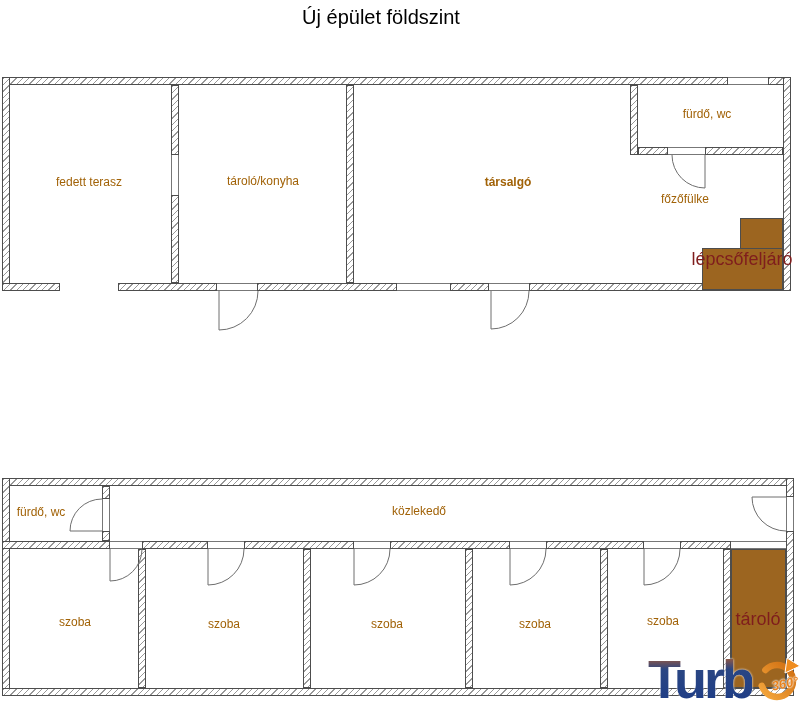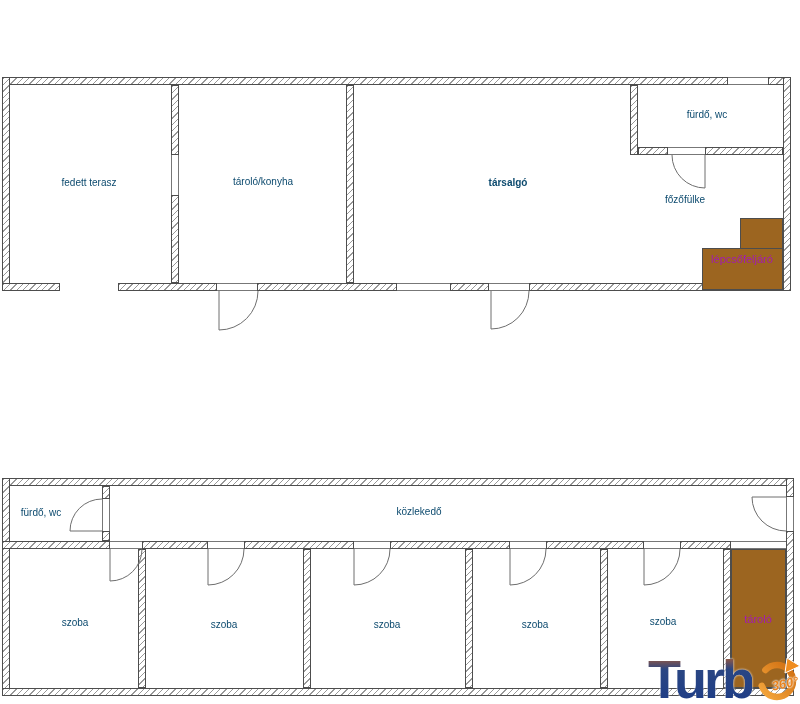--- a/index.html
+++ b/index.html
@@ -18,23 +18,23 @@
     border:1px solid #4d4d4d;
   }
   .open-h { position:absolute; box-sizing:border-box; background:#fff;
             border-top:1px solid #777; border-bottom:1px solid #777; }
   .open-v { position:absolute; box-sizing:border-box; background:#fff;
             border-left:1px solid #777; border-right:1px solid #777; }
   .stairs { position:absolute; box-sizing:border-box;
             background:var(--stairs-fill,#9c6520); border:1px solid #4d4d4d; }
   .room-label {
     position:absolute; transform:translate(-50%,-50%);
-    font-size:10px; color:#0c4a6e; white-space:nowrap;
+    font-size:12px; color:#a16207; white-space:nowrap;
   }
-  .stairs-label { font-size:11px; color:#a21caf; }
+  .stairs-label { font-size:18px; color:#7f1d1d; }
   #doors { position:absolute; left:0; top:0; pointer-events:none; }
   #doors path { stroke:#6e6e6e; stroke-width:1; fill:none; }
   
   .logo { position:absolute; left:646px; top:650px; width:154px; height:54px; overflow:hidden; }
   .logo-word {
     position:absolute; left:2px; top:2px;
     font-size:54px; line-height:1; font-weight:700; letter-spacing:-3px;
     background:linear-gradient(180deg,#cf7a20 0%,#7c5450 16%,#2a4683 32%,var(--logo-blue,#1d3c86) 100%);
     -webkit-background-clip:text; background-clip:text; color:transparent;
     filter:drop-shadow(0 0 1px #fff);
@@ -45,20 +45,21 @@
     font-size:13px; font-style:italic; font-weight:700;
     color:var(--logo-orange,#e8821e); transform:rotate(-12deg);
     text-shadow:0 0 2px #fff,0 0 2px #fff;
   }
 </style>
 </head>
 <body>
 
 <div id="stage">
 
+  <div class="plan-title" style="left:381px; top:6px;">Új épület földszint</div>
 
   <div>
 
     <div class="wall" style="left:2px;   top:77px;  width:726px; height:8px;"></div>
     <div class="open-h" style="left:728px; top:77px; width:40px; height:8px;"></div>
     <div class="wall" style="left:768px; top:77px;  width:23px;  height:8px;"></div>
     <div class="wall" style="left:2px;   top:77px;  width:8px;   height:214px;"></div>
     <div class="wall" style="left:783px; top:77px;  width:8px;   height:214px;"></div>
 
     <div class="wall" style="left:2px;   top:283px; width:58px;  height:8px;"></div>

